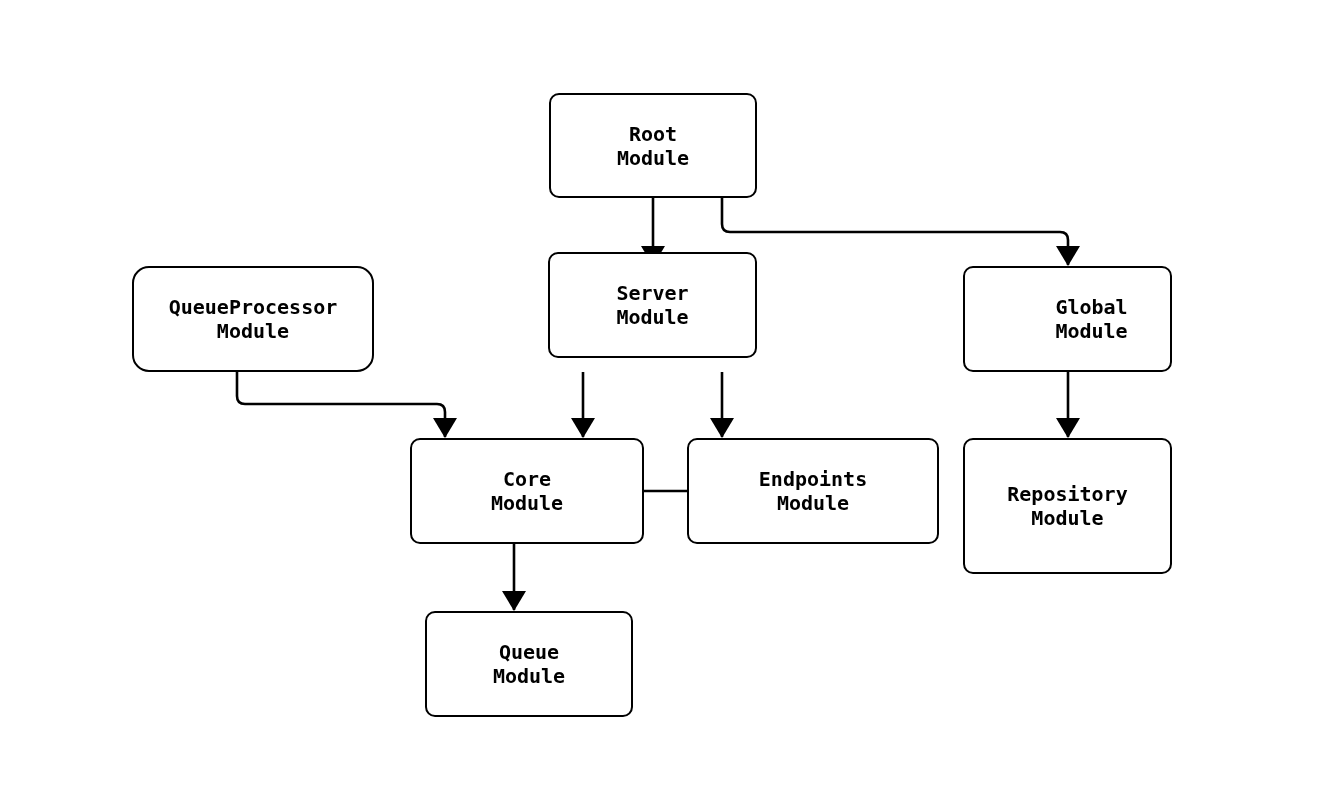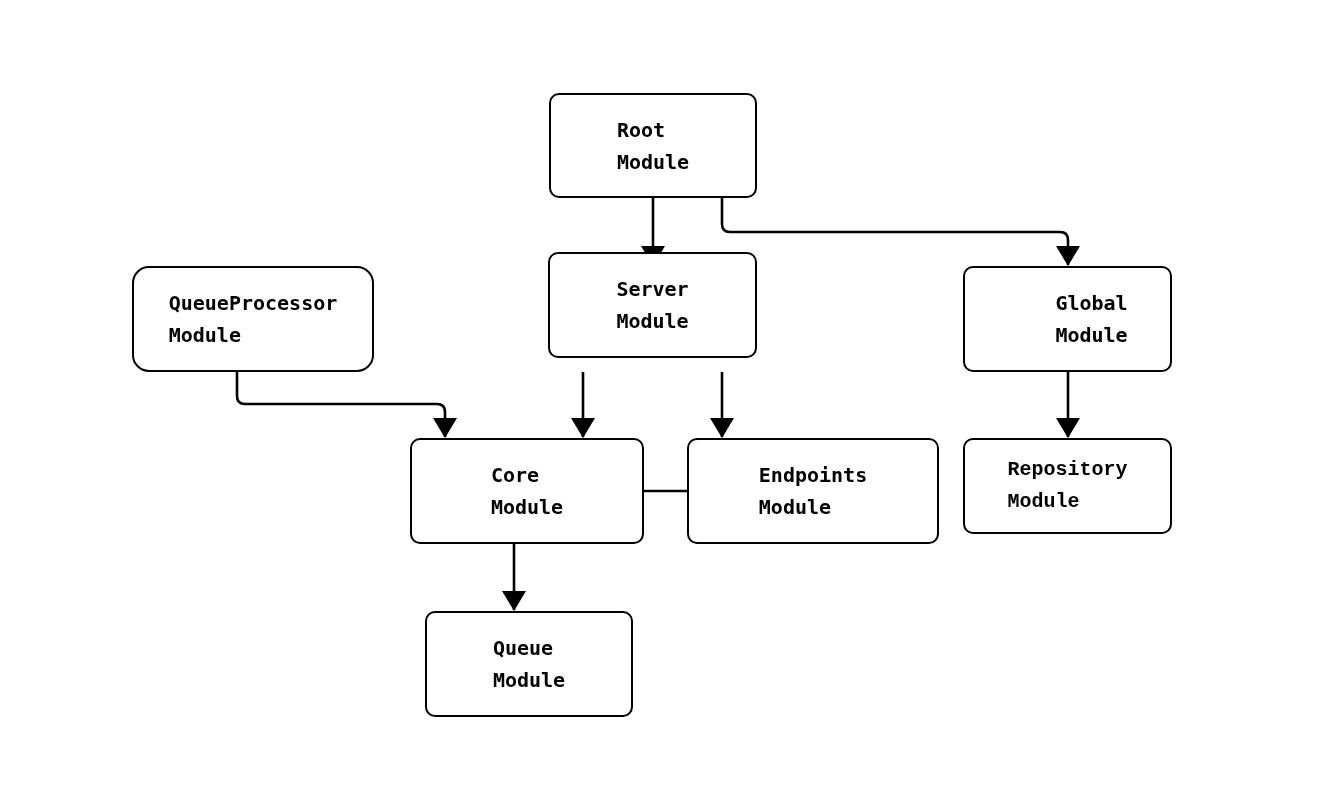--- a/index.html
+++ b/index.html
@@ -43,23 +43,23 @@
     box-sizing: border-box;
     background: var(--node-fill, #ffffff);
     border: 2.5px solid var(--node-border, #000000);
     border-radius: 10px;
     display: flex;
     align-items: center;
     justify-content: center;
   }
   .node-label {
     white-space: pre-line;
-    text-align: left;
+    text-align: center;
     font-size: 20px;
-    line-height: 32px;
+    line-height: 24px;
     font-weight: bold;
     color: var(--stroke, #000000);
   }
 </style>
 </head>
 <body>
 
 <div class="canvas">
   <svg class="edges-layer" width="1337" height="809" viewBox="0 0 1337 809" xmlns="http://www.w3.org/2000/svg">
     <defs>
@@ -96,21 +96,21 @@
 Module</div>
       </div>
       <div class="node" style="left: 410px; top: 438px; width: 234px; height: 106px;">
         <div class="node-label">Core
 Module</div>
       </div>
       <div class="node" style="left: 687px; top: 438px; width: 252px; height: 106px;">
         <div class="node-label">Endpoints
 Module</div>
       </div>
-      <div class="node" style="left: 963px; top: 438px; width: 209px; height: 96px; font-family: Liberation Mono, monospace;">
+      <div class="node" style="left: 963px; top: 438px; width: 209px; height: 136px;">
         <div class="node-label">Repository
 Module</div>
       </div>
       <div class="node" style="left: 410px; top: 611px; width: 208px; height: 106px; margin-left: 15px;">
         <div class="node-label">Queue
 Module</div>
       </div>
     </div>
 </div>
 

